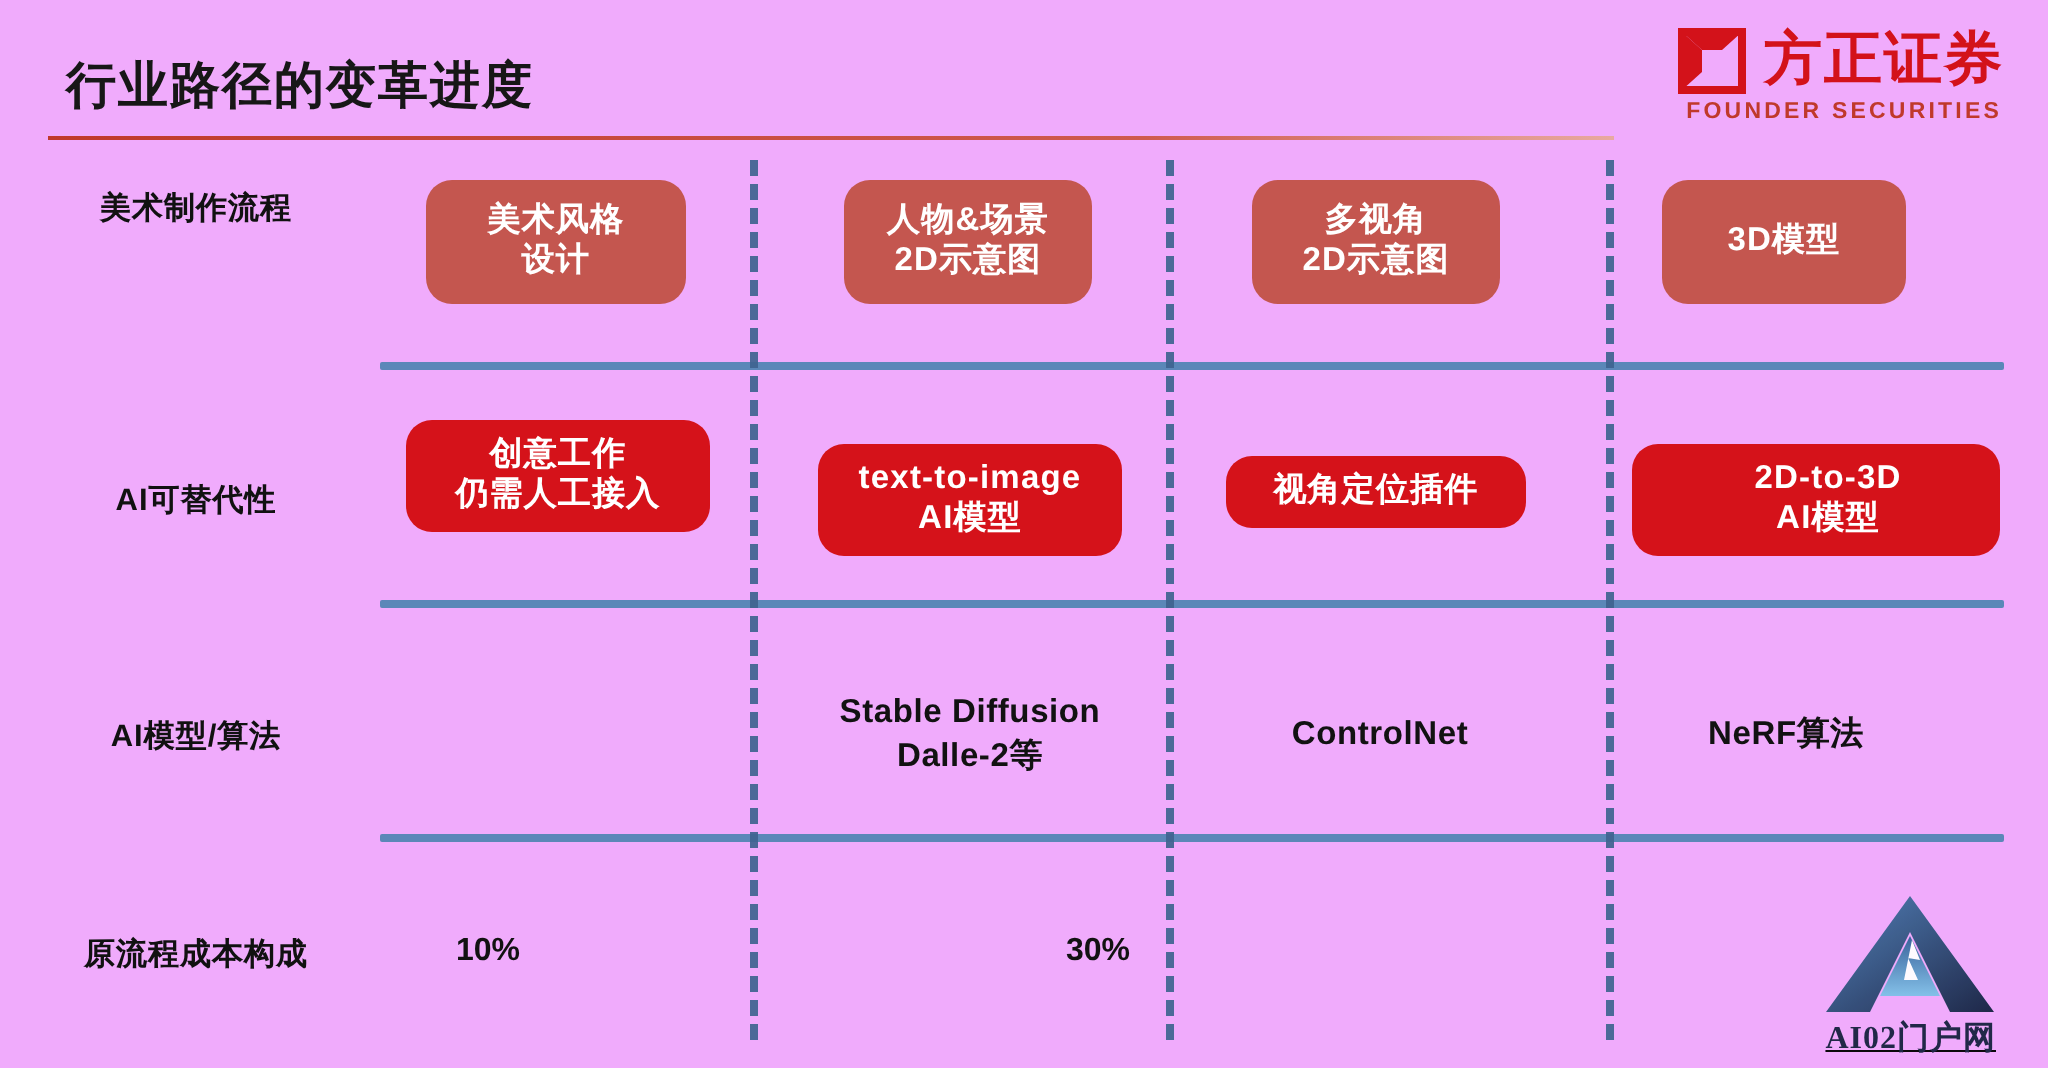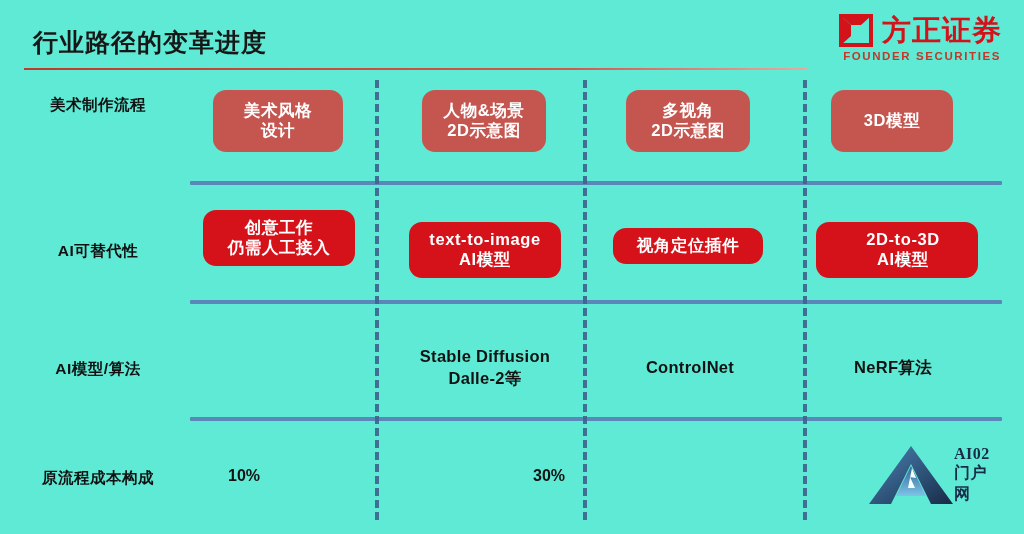--- a/index.html
+++ b/index.html
@@ -7,21 +7,21 @@
     width: 1024px;
     height: 534px;
     background: #ffffff;
     font-family: "Liberation Sans", "DejaVu Sans", sans-serif;
     overflow: hidden;
   }
   .slide {
     position: relative;
     width: 1024px;
     height: 534px;
-    background: #5eead4;
+    background: #f0abfc;
   }
 
   
   .slide-title {
     position: absolute;
     left: 33px;
     top: 26px;
     font-size: 25px;
     font-weight: bold;
     color: #171717;
@@ -147,23 +147,25 @@
   }
 
   
   .watermark {
     position: absolute;
     right: 26px;
     bottom: 4px;
     width: 130px;
     height: 86px;
     display: flex;
-    align-items: flex-start;
+    flex-direction: column;
+    align-items: flex-end;
     justify-content: flex-end;
     opacity: .95;
+    text-decoration: underline;
   }
   .watermark svg { display: block; }
   .watermark-text {
     font-family: "Liberation Serif", "DejaVu Serif", serif;
     font-size: 16px;
     font-weight: bold;
     color: #16213f;
     letter-spacing: .5px;
     margin-top: 1px;
   }
@@ -240,21 +242,21 @@
     <div>
       <span>text-to-image</span>
       <span>AI模型</span>
     </div>
   </div>
   <div class="pill vivid" style="left:613px; top:228px; width:150px; height:36px;">
     <div>
       <span>视角定位插件</span>
     </div>
   </div>
-  <div class="pill vivid" style="left:816px; top:222px; width:162px;padding-left:12px;">
+  <div class="pill vivid" style="left:816px; top:222px; width:184px;padding-left:12px;">
     <div>
       <span>2D-to-3D</span>
       <span>AI模型</span>
     </div>
   </div>
 
   <div class="row-label" style="top:358px">
     <div>AI模型/算法</div>
   </div>
 

